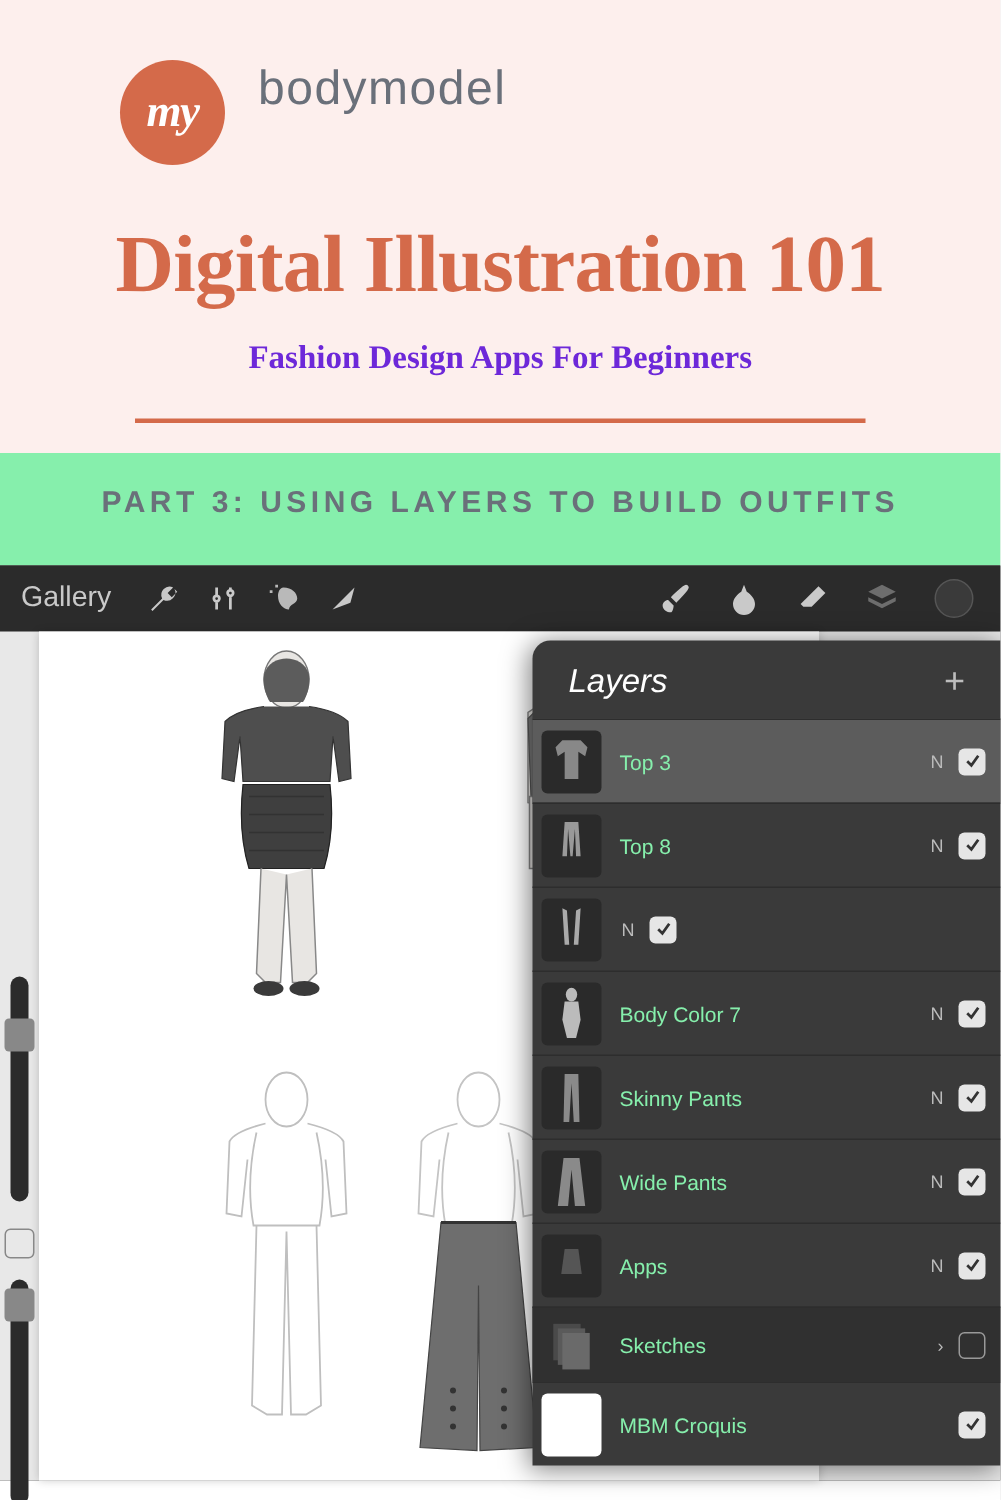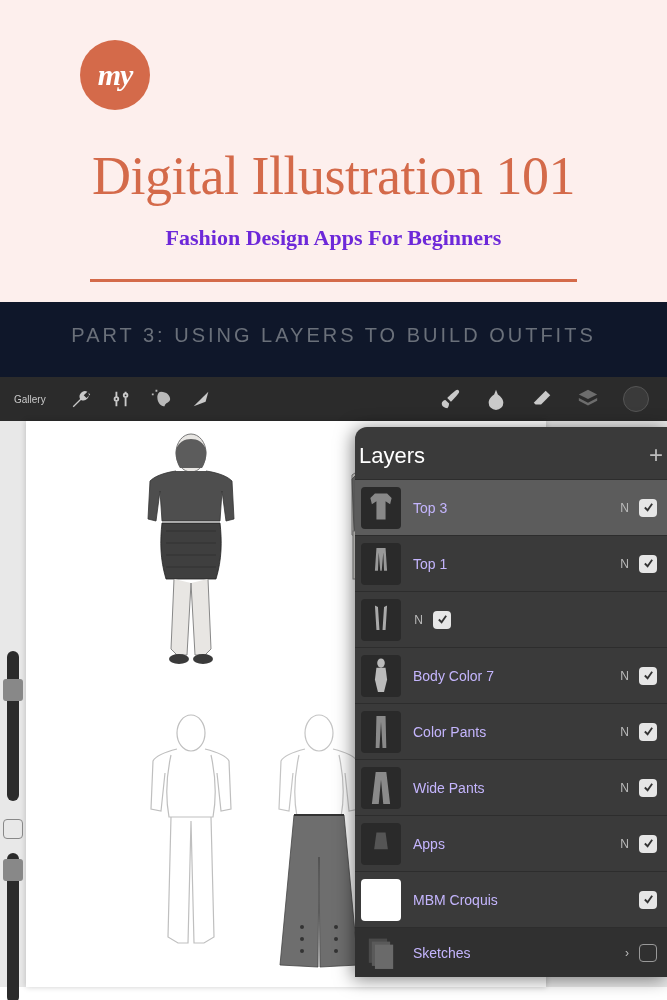--- a/index.html
+++ b/index.html
@@ -3,71 +3,72 @@
 <meta charset="utf-8">
 <style>
   * { margin: 0; padding: 0; box-sizing: border-box; }
   body { width: 667px; height: 1000px; background: #fff; font-family: -apple-system, Helvetica, Arial, sans-serif; overflow: hidden; }
 
   .header-block { background: #fdefed; padding: 40px 50px 20px; }
   .logo-row { display: flex; align-items: flex-start; gap: 22px; margin-left: 30px; }
   .logo-circle { width: 70px; height: 70px; border-radius: 50%; background: #d46a4a; display: flex; align-items: center; justify-content: center; }
   .logo-my { color: #fff; font-size: 30px; font-style: italic; font-family: Georgia, serif; font-weight: bold; letter-spacing: -1px; }
   .logo-text { color: #6a707a; font-size: 32px; font-weight: 300; letter-spacing: 1px; }
-  .title { color: #d46a4a; font-size: 54px; font-family: Georgia, 'Times New Roman', serif; font-weight: 400; text-align: center; margin-top: 35px; letter-spacing: -0.5px; }
+  .title { color: #d46a4a; font-size: 54px; font-family: Georgia, 'Times New Roman', serif; font-weight: 700; text-align: center; margin-top: 35px; letter-spacing: -0.5px; }
   .subtitle { color: #6d28d9; font-size: 22px; font-family: Georgia, serif; text-align: center; margin-top: 18px; }
   .divider { border: none; border-top: 3px solid #d46a4a; margin: 28px 40px 0; }
-  .part-label { color: #6a707a; font-size: 20px; letter-spacing: 3px; text-align: center; padding: 22px 0 30px; background: #0f172a; text-transform: uppercase; }
+  .part-label { color: #6a707a; font-size: 20px; letter-spacing: 3px; text-align: center; padding: 22px 0 30px; background: #86efac; text-transform: uppercase; font-weight: bold; }
 
   .app-area { position: relative; height: 610px; background: #262626; }
   .toolbar { height: 44px; background: #2b2b2b; display: flex; align-items: center; padding: 0 8px; color: #c9c9c9; }
   .tb-left { display: flex; align-items: center; gap: 18px; }
-  .tb-gallery { font-size: 10px; padding: 0 6px; }
+  .tb-gallery { font-size: 19px; padding: 0 6px; }
   .tb-icon { width: 22px; height: 22px; display: flex; align-items: center; justify-content: center; }
   .tb-right { margin-left: auto; display: flex; align-items: center; gap: 24px; padding-right: 10px; }
   .tb-right .active { color: #6d6d6d; }
   .tb-circle { width: 26px; height: 26px; border-radius: 50%; background: #3a3a3a; border: 1px solid #555; }
 
   .canvas { position: absolute; top: 44px; left: 0; right: 0; bottom: 0; background: #e8e8e8; }
   .canvas-inner { position: absolute; top: 0; left: 26px; width: 520px; bottom: 0; background: #fff; box-shadow: 0 0 6px rgba(0,0,0,0.2); }
 
   .fig { position: absolute; }
   .fig svg { display: block; }
 
   .side-sliders { position: absolute; left: -4px; top: 230px; width: 34px; }
   .slider-track { width: 12px; height: 150px; background: #2b2b2b; border-radius: 6px; margin: 0 auto 18px; position: relative; }
   .slider-thumb { position: absolute; left: -4px; width: 20px; height: 22px; background: #888; border-radius: 3px; }
   .slider-sq { width: 20px; height: 20px; border: 1.5px solid #888; border-radius: 4px; margin: 0 auto 14px; }
 
   .layers-panel { position: absolute; right: 0; top: 50px; width: 312px; background: #3a3a3a; border-radius: 12px 0 0 0; box-shadow: -2px 2px 18px rgba(0,0,0,0.5); }
-  .lp-header { display: flex; align-items: flex-end; justify-content: space-between; padding: 14px 4px 10px; }
+  .lp-header { display: flex; align-items: flex-start; justify-content: space-between; padding: 14px 24px 10px; font-style: italic; }
   .lp-title { color: #fff; font-size: 22px; font-weight: 500; }
   .lp-plus { color: #bdbdbd; font-size: 24px; font-weight: 300; }
 
   .layer-row { display: flex; align-items: center; height: 56px; padding: 0 10px 0 6px; border-top: 1px solid #2d2d2d; }
   .layer-row.selected { background: #5c5c5c; }
   .layer-row.group { background: #303030; height: 50px; }
   .lthumb { width: 40px; height: 42px; background: #2a2a2a; border-radius: 4px; margin-right: 12px; display: flex; align-items: center; justify-content: center; overflow: hidden; }
   .lthumb svg { width: 32px; height: 38px; }
   .lthumb.white { background: #fff; }
   .lthumb.stack { background: transparent; position: relative; }
-  .lname { color: #c4b5fd; font-size: 14px; flex: 1; }
+  .lname { color: #86efac; font-size: 14px; flex: 1; }
   .lblend { color: #bbb; font-size: 12px; margin-right: 10px; min-width: 10px; text-align: right; }
   .lcheck { width: 18px; height: 18px; border-radius: 4px; background: #e6e6e6; display: flex; align-items: center; justify-content: center; }
   .lcheck.empty { background: transparent; border: 1.5px solid #999; }
   .lcheck svg { width: 11px; height: 11px; }
 </style>
 </head>
 <body>
 
 <div class="header-block">
   <div class="logo-row">
     <div class="logo-circle">
       <span class="logo-my">my</span>
     </div>
+    <span class="logo-text">bodymodel</span>
   </div>
   <h1 class="title">Digital Illustration 101</h1>
   <h2 class="subtitle">Fashion Design Apps For Beginners</h2>
   <hr class="divider">
 </div>
 <div class="part-label">PART 3: USING LAYERS TO BUILD OUTFITS</div>
 
 <div class="app-area">
 
   <div class="toolbar">
@@ -204,21 +205,21 @@
               <path d="M2 6l3 3 5-7" fill="none" stroke="#333" stroke-width="2"></path>
             </svg>
           </div>
         </div>
         <div class="layer-row">
           <div class="lthumb">
             <svg viewBox="0 0 40 50">
               <path d="M14 4h12l2 30h-4l-1-24-2 24h-2l-2-24-1 24h-4z" fill="#999"></path>
             </svg>
           </div>
-          <div class="lname">Top 1</div>
+          <div class="lname">Top 8</div>
           <div class="lblend">N</div>
           <div class="lcheck">
             <svg viewBox="0 0 12 12">
               <path d="M2 6l3 3 5-7" fill="none" stroke="#333" stroke-width="2"></path>
             </svg>
           </div>
         </div>
         <div class="layer-row">
           <div class="lthumb">
             <svg viewBox="0 0 40 50">
@@ -246,21 +247,21 @@
               <path d="M2 6l3 3 5-7" fill="none" stroke="#333" stroke-width="2"></path>
             </svg>
           </div>
         </div>
         <div class="layer-row">
           <div class="lthumb">
             <svg viewBox="0 0 40 50">
               <path d="M14 4h12l1 42h-5l-2-34-2 34h-5z" fill="#8a8a8a"></path>
             </svg>
           </div>
-          <div class="lname">Color Pants</div>
+          <div class="lname">Skinny Pants</div>
           <div class="lblend">N</div>
           <div class="lcheck">
             <svg viewBox="0 0 12 12">
               <path d="M2 6l3 3 5-7" fill="none" stroke="#333" stroke-width="2"></path>
             </svg>
           </div>
         </div>
         <div class="layer-row">
           <div class="lthumb">
             <svg viewBox="0 0 40 50">
@@ -281,39 +282,39 @@
               <path d="M14 10h12l3 22H11z" fill="#555"></path>
             </svg>
           </div>
           <div class="lname">Apps</div>
           <div class="lblend">N</div>
           <div class="lcheck">
             <svg viewBox="0 0 12 12">
               <path d="M2 6l3 3 5-7" fill="none" stroke="#333" stroke-width="2"></path>
             </svg>
           </div>
+        </div>
+        <div class="layer-row group">
+          <div class="lthumb stack">
+            <svg viewBox="0 0 40 50">
+              <rect x="4" y="6" width="24" height="32" fill="#4a4a4a"></rect>
+              <rect x="8" y="10" width="24" height="32" fill="#5a5a5a"></rect>
+              <rect x="12" y="14" width="24" height="32" fill="#6a6a6a"></rect>
+            </svg>
+          </div>
+          <div class="lname">Sketches</div>
+          <div class="lblend">›</div>
+          <div class="lcheck empty"></div>
         </div>
         <div class="layer-row">
           <div class="lthumb white"></div>
           <div class="lname">MBM Croquis</div>
           <div class="lblend"></div>
           <div class="lcheck">
             <svg viewBox="0 0 12 12">
               <path d="M2 6l3 3 5-7" fill="none" stroke="#333" stroke-width="2"></path>
             </svg>
           </div>
         </div>
-        <div class="layer-row group">
-          <div class="lthumb stack">
-            <svg viewBox="0 0 40 50">
-              <rect x="4" y="6" width="24" height="32" fill="#4a4a4a"></rect>
-              <rect x="8" y="10" width="24" height="32" fill="#5a5a5a"></rect>
-              <rect x="12" y="14" width="24" height="32" fill="#6a6a6a"></rect>
-            </svg>
-          </div>
-          <div class="lname">Sketches</div>
-          <div class="lblend">›</div>
-          <div class="lcheck empty"></div>
-        </div>
       </div>
   </div>
 
 </div>
 
 </body></html>

